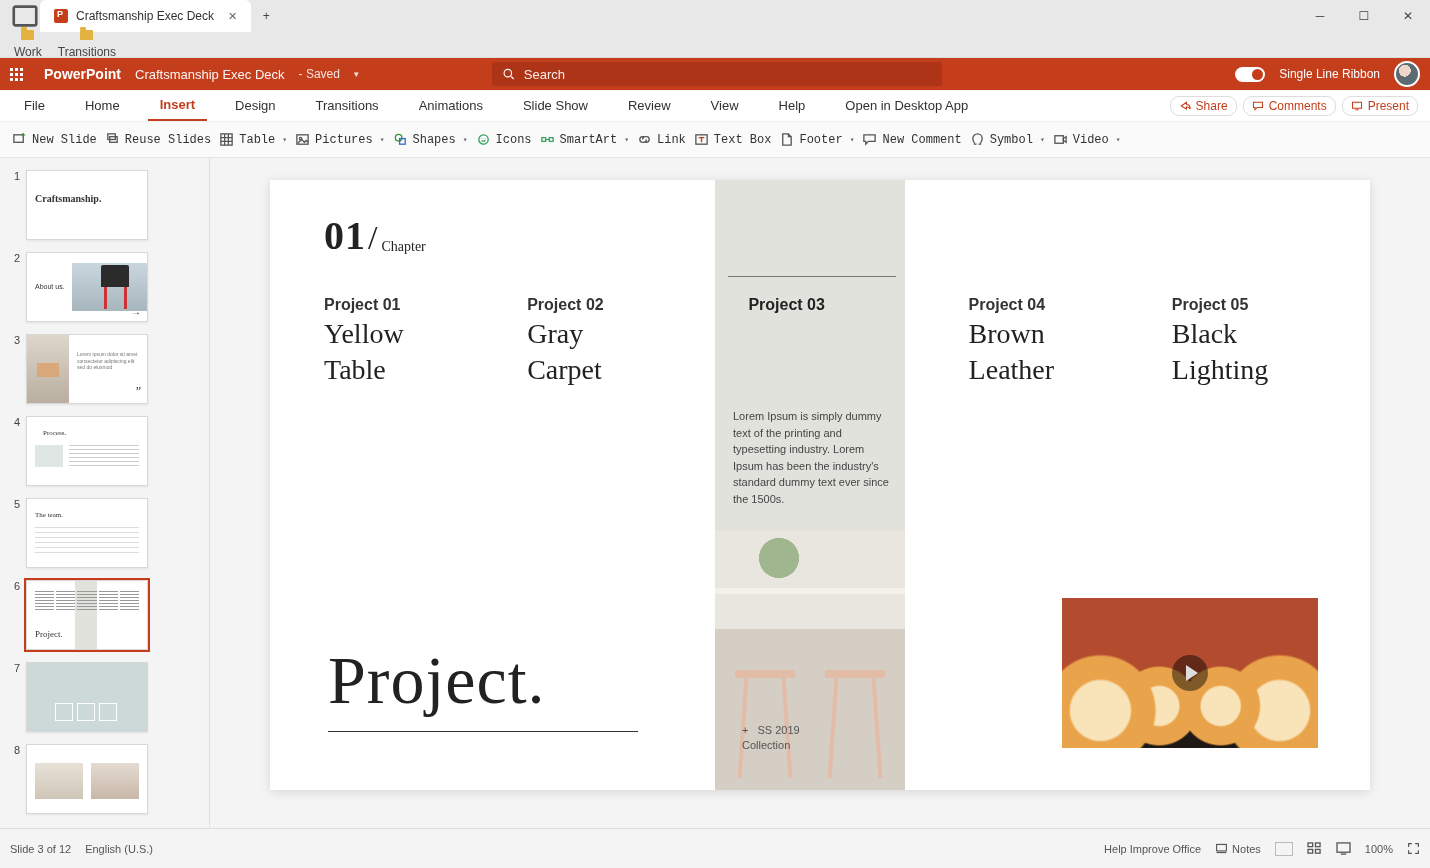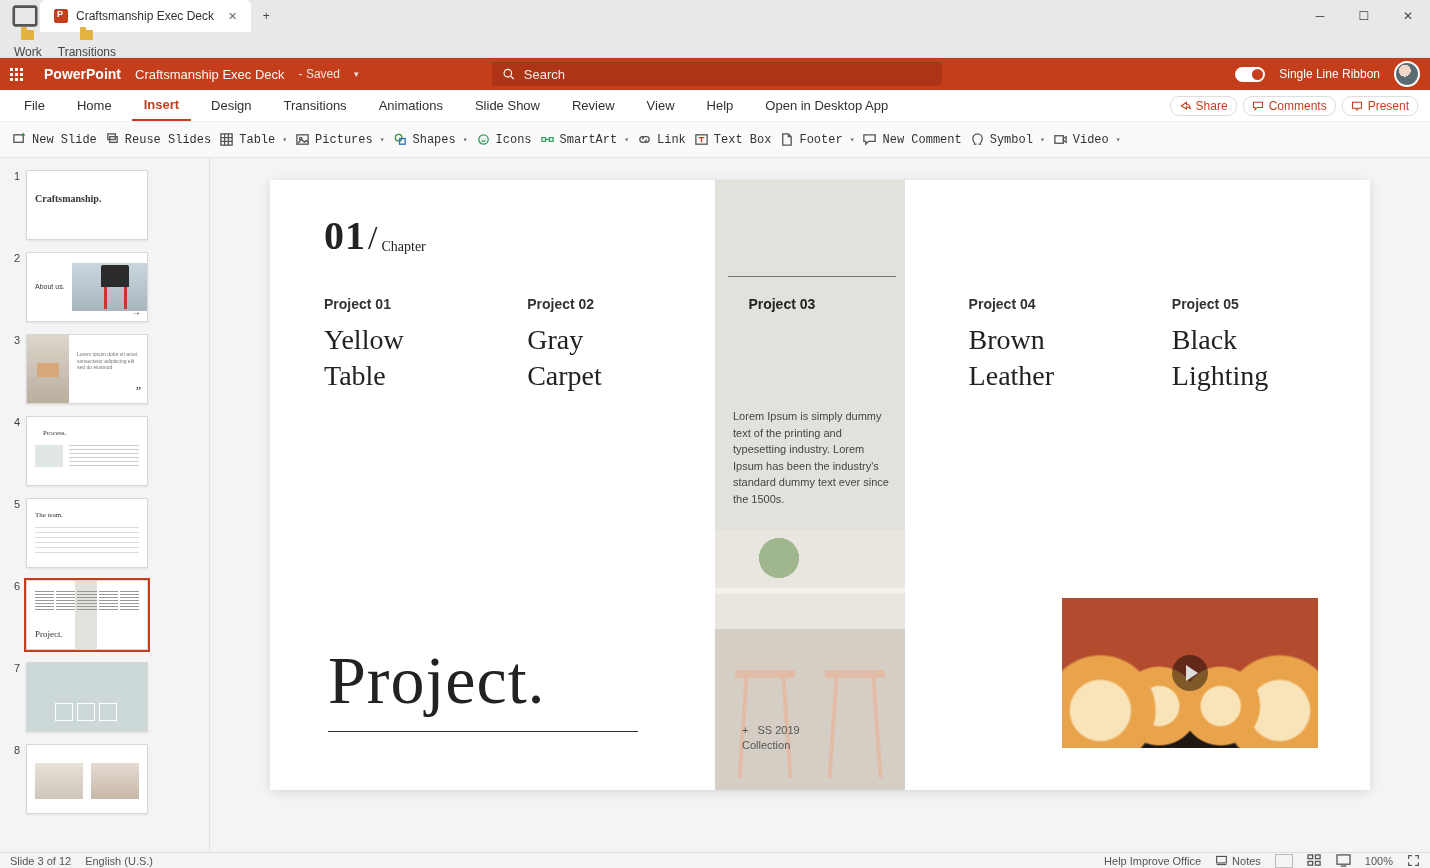--- a/index.html
+++ b/index.html
@@ -33,21 +33,21 @@
   .searchbar svg { width:14px; height:14px; stroke:#fff; }
   .searchbar input { background:transparent; border:none; outline:none; color:#fff; font-size:13px; width:100%; }
   .searchbar input::placeholder { color:#fff; opacity:.9; }
   .titlebar .flex { flex:1; }
   .toggle { width:30px; height:15px; background:#fff; border-radius:8px; position:relative; }
   .toggle::after { content:""; width:11px; height:11px; background:#c43e1c; border-radius:50%; position:absolute; right:2px; top:2px; }
   .slr { color:#fff; font-size:12px; }
   .avatar { width:26px; height:26px; border-radius:50%; background: radial-gradient(circle at 40% 35%, #f0d6c8 0 30%, #5a6b73 31% 100%); border:2px solid #fff; }
   
   .ribbon { background:#fff; }
-  .ribbon-tabs { display:flex; align-items:center; height:32px; padding:0 12px; gap:8px; border-bottom:1px solid #f0f0f0; }
+  .ribbon-tabs { display:flex; align-items:center; height:32px; padding:0 12px; gap:16px; border-bottom:1px solid #f0f0f0; }
   .ribbon-tabs .rtab { padding:0 12px; height:100%; display:flex; align-items:center; font-size:13px; color:#323130; cursor:default; }
   .ribbon-tabs .rtab.active { color:#c43e1c; border-bottom:2px solid #c43e1c; font-weight:600; }
   .ribbon-right { margin-left:auto; display:flex; gap:6px; align-items:center; }
   .pill { border:1px solid #ddd; border-radius:9px; padding:2px 8px; font-size:12px; display:flex; gap:5px; align-items:center; color:#444; }
   .pill.share { color:#c43e1c; }
   .pill.comments { color:#c43e1c; }
   .pill.present { color:#c43e1c; }
   .pill svg { width:12px; height:12px; }
   
   .ribbon-cmds { display:flex; align-items:center; height:36px; padding:0 12px; gap:8px; border-bottom:1px solid #e5e5e5; background:#fafafa;font-family:Liberation Mono, monospace; }
@@ -64,21 +64,21 @@
   .thumb.selected { outline:2px solid #c43e1c; }
   .thumb .tline { position:absolute; font-size:7px; color:#333; }
   
   .canvas-wrap { flex:1; display:flex; align-items:flex-start; justify-content:center; padding:22px 30px; overflow:auto; }
   .slide { width:1100px; height:610px; background:#fff; box-shadow:0 2px 10px rgba(0,0,0,.12); position:relative; font-family: Georgia, "Times New Roman", serif; color:#222; }
   .chapter-num { position:absolute; left:54px; top:32px; display:flex; align-items:flex-end; }
   .chapter-num .big { font-size:40px; font-weight:bold; letter-spacing:1px; }
   .chapter-num .slash { font-size:34px; margin:0 4px 2px 2px; }
   .chapter-num .small { font-size:14px; margin-bottom:4px; }
   .projects { position:absolute; top:116px; left:54px; right:30px; display:grid; grid-template-columns: repeat(5, 1fr); gap:0; }
-  .proj .lbl { font-family:"Segoe UI",Arial,sans-serif; font-size:14px; font-weight:600; color:#333; margin-bottom:10px; }
+  .proj .lbl { font-family:"Segoe UI",Arial,sans-serif; font-size:16px; font-weight:600; color:#333; margin-bottom:2px; }
   .proj .name { font-size:28px; line-height:1.3; }
   .highlight-bg { position:absolute; top:0; left:445px; width:190px; height:100%; background:#e2e2dd; }
   .highlight-hr { position:absolute; top:96px; left:458px; width:168px; border-top:1px solid #777; }
   .proj.p3 .lbl, .proj.p3 .name { color:#222; }
   .desc { position:absolute; left:463px; top:228px; width:160px; font-family:"Segoe UI",Arial,sans-serif; font-size:11px; line-height:1.5; color:#444; }
   .big-title { position:absolute; left:58px; bottom:70px; font-size:68px; letter-spacing:1px; }
   .underline { position:absolute; left:58px; bottom:58px; width:310px; border-top:1px solid #333; }
   .collection { position:absolute; left:472px; bottom:38px; font-size:11px; color:#555; font-family:"Segoe UI",Arial,sans-serif; line-height:1.3; }
   .collection::before { content:"+"; margin-right:6px; }
   .stool-img { position:absolute; left:445px; bottom:0; width:190px; height:260px; background: linear-gradient(#e8e6df 0 38%, #d4cec4 38% 100%); overflow:hidden; }
@@ -95,21 +95,21 @@
   .video-ph .flames { position:absolute; inset:0; background:
      radial-gradient(circle at 15% 75%, #f9e3b8 0 12%, #e9a34a 13% 22%, transparent 23%),
      radial-gradient(circle at 38% 72%, #f9e3b8 0 10%, #e9a34a 11% 20%, transparent 21%),
      radial-gradient(circle at 62% 72%, #f9e3b8 0 10%, #e9a34a 11% 20%, transparent 21%),
      radial-gradient(circle at 85% 75%, #f9e3b8 0 12%, #e9a34a 13% 22%, transparent 23%),
      linear-gradient(#b34b2e 0 55%, #201814 55% 100%);
   }
   .video-ph .playbtn { width:36px; height:36px; border-radius:50%; background:rgba(0,0,0,.45); display:flex; align-items:center; justify-content:center; position:relative; z-index:2;}
   .video-ph .playbtn::after { content:""; border-left:12px solid #ddd; border-top:8px solid transparent; border-bottom:8px solid transparent; margin-left:3px;}
   
-  .status { height:16px; background:#f4f4f4; border-top:1px solid #e0e0e0; display:flex; align-items:center; padding:0 10px; font-size:11px; color:#555; gap:14px; }
+  .status { height:40px; background:#f4f4f4; border-top:1px solid #e0e0e0; display:flex; align-items:center; padding:0 10px; font-size:11px; color:#555; gap:14px; }
   .status .flex { flex:1; }
   .status .sbtn { display:flex; align-items:center; gap:4px; }
   .viewbtn { width:18px; height:14px; border:1px solid #bbb; display:inline-block;}
   
   svg { fill:none; stroke:#555; stroke-width:1.4; }
 </style>
 </head>
 <body>
 
 <div class="app">

